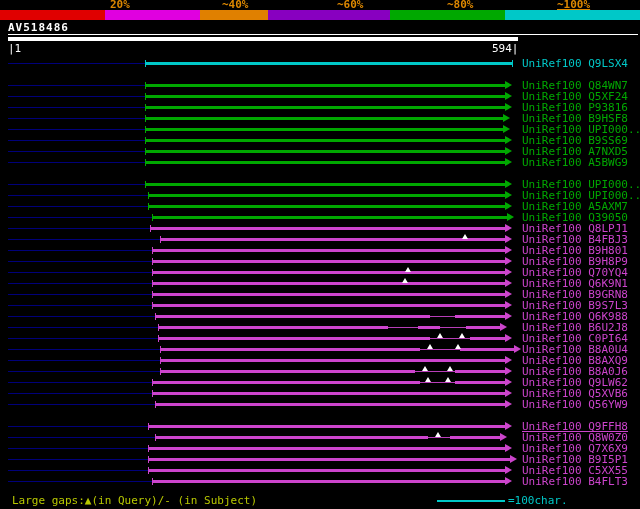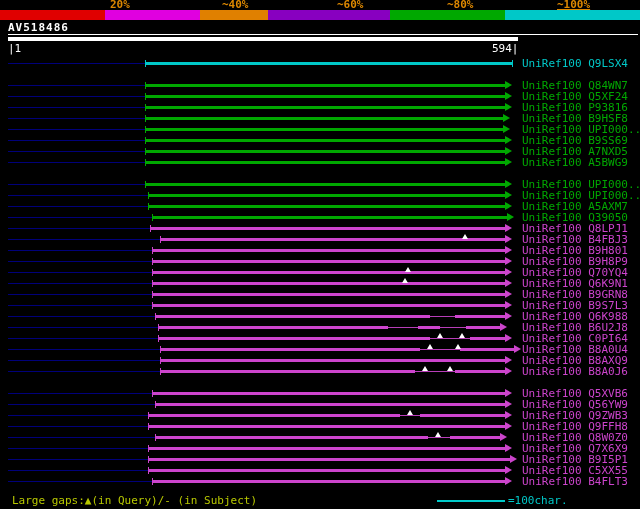--- a/index.html
+++ b/index.html
@@ -263,50 +263,51 @@
         <div class="lead" style="left: 8px; width: 152px; background: rgb(0, 0, 122);"></div>
         <div class="bar" style="left: 160px; width: 345px; background: rgb(204, 68, 204);"></div>
         <div class="thinmask" style="left: 415px; width: 40px;"></div>
         <div class="thinline" style="left: 415px; width: 40px; background: rgb(204, 68, 204);"></div>
         <div class="tick" style="left: 160px; background: rgb(204, 68, 204);"></div>
         <div class="arrow" style="left: 505px; border-left-color: rgb(204, 68, 204);"></div>
         <div class="tri" style="left: 422px;"></div>
         <div class="tri" style="left: 447px;"></div>
         <div class="hitlabel" style="color: rgb(204, 68, 204);">UniRef100_B8A0J6</div>
       </div>
+      <div class="row" style="top: 319px;">
+        <div class="lead" style="left: 8px; width: 144px; background: rgb(0, 0, 122);"></div>
+        <div class="bar" style="left: 152px; width: 353px; background: rgb(204, 68, 204);"></div>
+        <div class="thinmask" style="left: 420px; width: 35px;"></div>
+        <div class="thinline" style="left: 420px; width: 35px; background: rgb(204, 68, 204);"></div>
+        <div class="tick" style="left: 152px; background: rgb(204, 68, 204);"></div>
+        <div class="arrow" style="left: 505px; border-left-color: rgb(204, 68, 204);"></div>
+        <div class="tri" style="left: 425px;"></div>
+        <div class="tri" style="left: 445px;"></div>
+        <div class="hitlabel" style="color: rgb(204, 68, 204);">UniRef100_Q9LW62</div>
+      </div>
       <div class="row" style="top: 330px;">
         <div class="lead" style="left: 8px; width: 144px; background: rgb(0, 0, 122);"></div>
         <div class="bar" style="left: 152px; width: 353px; background: rgb(204, 68, 204);"></div>
         <div class="tick" style="left: 152px; background: rgb(204, 68, 204);"></div>
         <div class="arrow" style="left: 505px; border-left-color: rgb(204, 68, 204);"></div>
         <div class="hitlabel" style="color: rgb(204, 68, 204);">UniRef100_Q5XVB6</div>
       </div>
       <div class="row" style="top: 341px;">
         <div class="lead" style="left: 8px; width: 147px; background: rgb(0, 0, 122);"></div>
         <div class="bar" style="left: 155px; width: 350px; background: rgb(204, 68, 204);"></div>
         <div class="tick" style="left: 155px; background: rgb(204, 68, 204);"></div>
         <div class="arrow" style="left: 505px; border-left-color: rgb(204, 68, 204);"></div>
         <div class="hitlabel" style="color: rgb(204, 68, 204);">UniRef100_Q56YW9</div>
       </div>
-      <div class="row" style="top: 352px;">
-        <div class="lead" style="left: 8px; width: 140px; background: rgb(0, 0, 122);"></div>
-        <div class="bar" style="left: 148px; width: 357px; background: rgb(204, 68, 204);"></div>
-        <div class="thinmask" style="left: 400px; width: 20px;"></div>
-        <div class="thinline" style="left: 400px; width: 20px; background: rgb(204, 68, 204);"></div>
-        <div class="tick" style="left: 148px; background: rgb(204, 68, 204);"></div>
-        <div class="arrow" style="left: 505px; border-left-color: rgb(204, 68, 204);"></div>
-        <div class="tri" style="left: 407px;"></div>
-        <div class="hitlabel" style="color: rgb(204, 68, 204);">UniRef100_Q9ZWB3</div>
-      </div>
       <div class="row" style="top: 363px;">
         <div class="lead" style="left: 8px; width: 140px; background: rgb(0, 0, 122);"></div>
         <div class="bar" style="left: 148px; width: 357px; background: rgb(204, 68, 204);"></div>
         <div class="tick" style="left: 148px; background: rgb(204, 68, 204);"></div>
         <div class="arrow" style="left: 505px; border-left-color: rgb(204, 68, 204);"></div>
-        <div class="hitlabel" style="color: rgb(204, 68, 204);">UniRef100_Q9FFH8</div>
+        <div class="hitlabel" style="color: rgb(204, 68, 204); text-decoration: underline;">UniRef100_Q9FFH8</div>
       </div>
       <div class="row" style="top: 374px;">
         <div class="lead" style="left: 8px; width: 147px; background: rgb(0, 0, 122);"></div>
         <div class="bar" style="left: 155px; width: 345px; background: rgb(204, 68, 204);"></div>
         <div class="thinmask" style="left: 428px; width: 22px;"></div>
         <div class="thinline" style="left: 428px; width: 22px; background: rgb(204, 68, 204);"></div>
         <div class="tick" style="left: 155px; background: rgb(204, 68, 204);"></div>
         <div class="arrow" style="left: 500px; border-left-color: rgb(204, 68, 204);"></div>
         <div class="tri" style="left: 435px;"></div>
         <div class="hitlabel" style="color: rgb(204, 68, 204);">UniRef100_Q8W0Z0</div>

